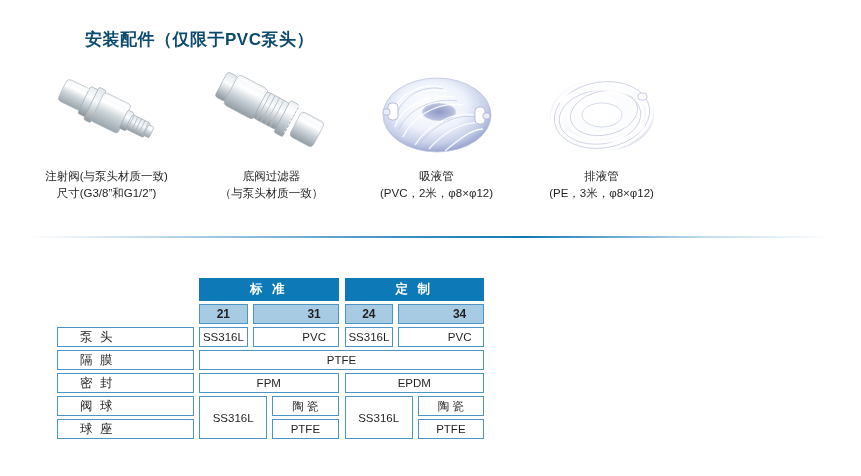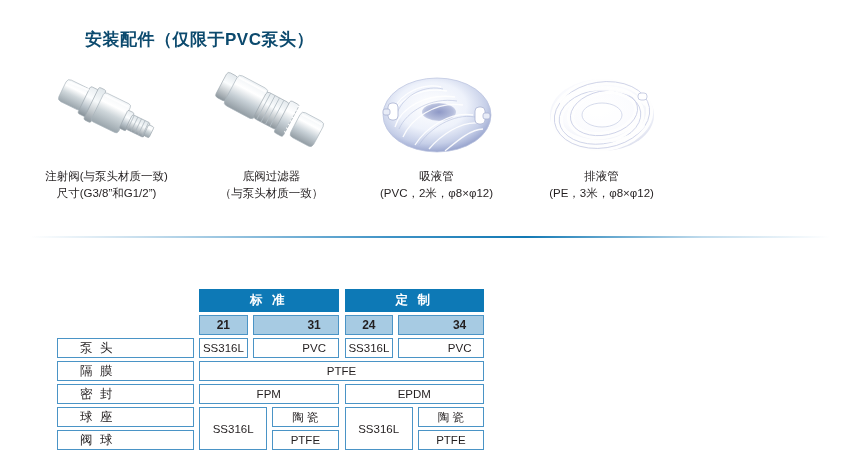--- a/index.html
+++ b/index.html
@@ -77,21 +77,21 @@
       #3f93c6 45%,
       #1279b4 62%,
       rgba(150,195,224,0.6) 84%,
       rgba(255,255,255,0) 100%);
   }
 
   
   .spec-table {
     position: absolute;
     left: 57px;
-    top: 289px;
+    top: 278px;
     width: 427px;
   }
   .tbl-row {
     display: flex;
     align-items: stretch;
   }
   .lbl-col {
     width: 137px;
     flex: 0 0 137px;
     margin-right: 5px;
@@ -432,22 +432,22 @@
       <div class="grp">
         <div class="cell body-cell sub-cell">EPDM</div>
       </div>
     </div>
   </div>
 
   <div class="row-gap"></div>
 
   <div class="tbl-row">
     <div class="lbl-col label-stack">
+      <div class="cell label body-cell">阀 球</div>
       <div class="cell label body-cell">球 座</div>
-      <div class="cell label body-cell">阀 球</div>
     </div>
     <div class="val-col">
       <div class="grp">
         <div class="stack-wrap">
           <div class="cell tall-cell stack-left">SS316L</div>
           <div class="stack-right">
             <div class="cell">陶 瓷</div>
             <div class="cell">PTFE</div>
           </div>
         </div>

